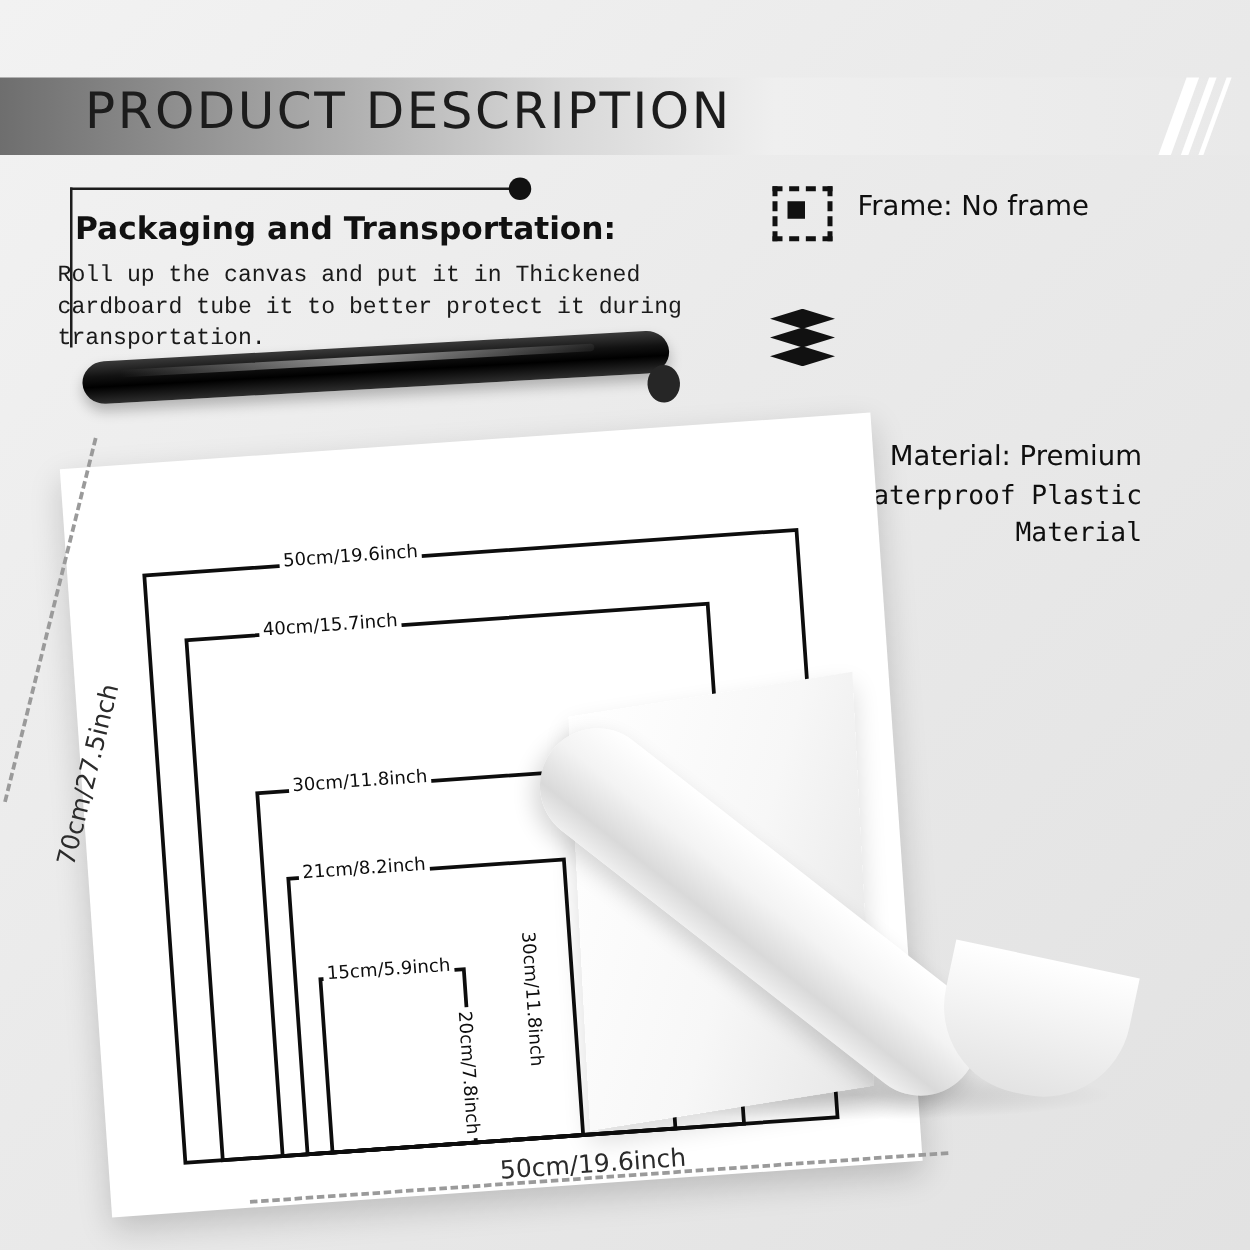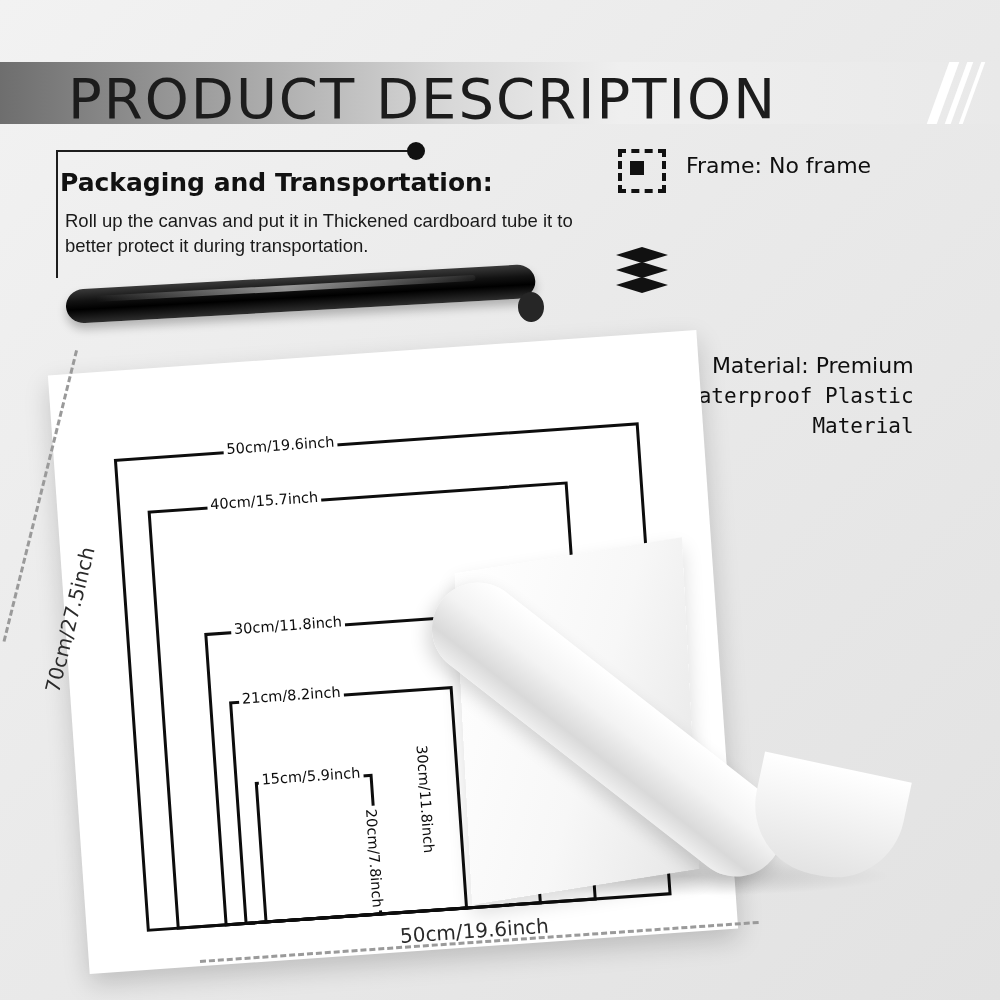--- a/index.html
+++ b/index.html
@@ -27,21 +27,21 @@
     left: 0;
     top: 62px;
     width: 1000px;
     height: 62px;
     background: linear-gradient(90deg, #6e6e6e 0%, #8a8a8a 12%, #d8d8d8 45%, #efefef 62%, #e9e9e9 100%);
   }
   .banner-title {
     position: absolute;
     left: 68px;
     top: 66px;
-    font-size: 56px;
+    font-size: 40px;
     letter-spacing: 2px;
     color: #1c1c1c;
     font-weight: 400;
     font-family: "DejaVu Sans", sans-serif;
   }
   .banner-slash {
     position: absolute;
     top: 62px;
     width: 10px;
     height: 62px;
@@ -89,27 +89,27 @@
     position: absolute;
     left: 26px;
     top: 18px;
     font-size: 25px;
     font-weight: bold;
     color: #111;
     font-family: "DejaVu Sans", sans-serif;
   }
   .callout-body {
     position: absolute;
-    left: 31px;
+    left: 12px;
     top: 58px;
     width: 530px;
     font-size: 18.5px;
     line-height: 25px;
     color: #1a1a1a;
-    font-family: Liberation Sans, sans-serif;
+    font-family: Liberation Mono, monospace;
   }
 
   
   .specs {
     position: absolute;
     left: 612px;
     top: 145px;
     width: 380px;
     text-align: right;
   }

